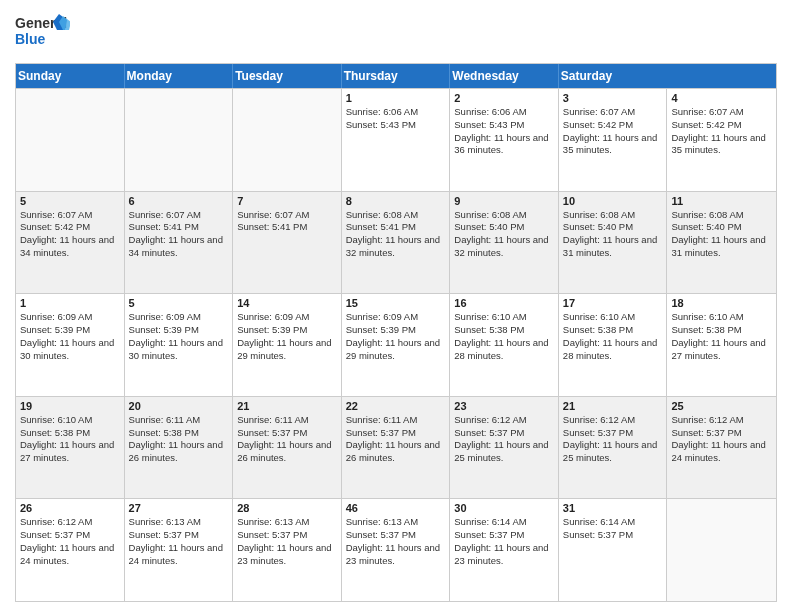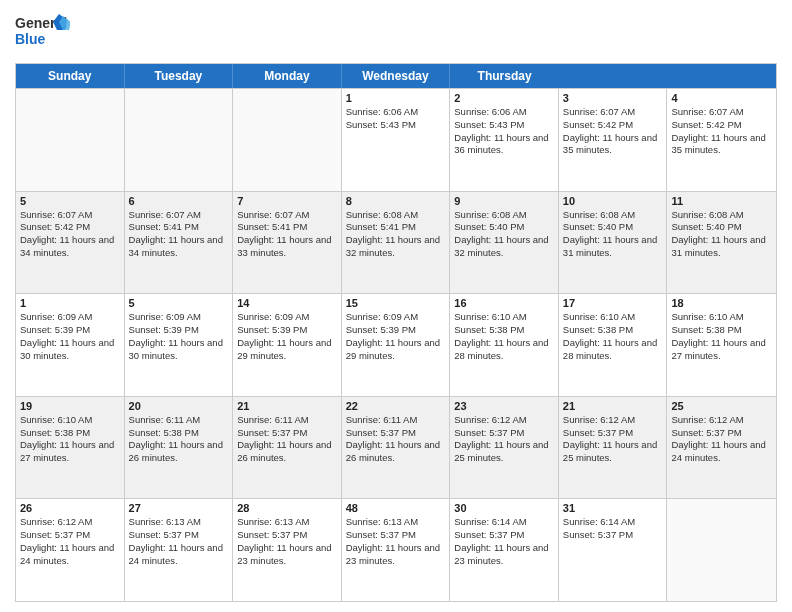--- a/index.html
+++ b/index.html
@@ -50,21 +50,20 @@
     }
     .cal-header {
       display: grid;
       grid-template-columns: repeat(7, 1fr);
       background: #2271c3;
     }
     .cal-header-cell {
       color: #fff;
       font-size: 12px;
       font-weight: bold;
-      text-align: center;
       padding: 5px 2px;
       border-right: 1px solid #4a8fd4;
     }
     .cal-header-cell:last-child {
       border-right: none;
     }
     .cal-body {
       display: flex;
       flex-direction: column;
       flex: 1;
@@ -119,24 +118,25 @@
 </div>
     <div class="title-area">
       <div class="month-title"></div>
       <div class="subtitle"></div>
     </div>
   </div>
 
   <div class="calendar">
     <div class="cal-header">
     <div class="cal-header-cell">Sunday</div>
+        <div class="cal-header-cell">Monday</div>
         <div class="cal-header-cell">Tuesday</div>
-        <div class="cal-header-cell">Monday</div>
+        <div class="cal-header-cell">Thursday</div>
         <div class="cal-header-cell">Wednesday</div>
-        <div class="cal-header-cell">Thursday</div>
+        <div class="cal-header-cell">Saturday</div>
       </div>
     <div class="cal-body">
     <div class="cal-row">
           <div class="cal-cell empty"></div>
           <div class="cal-cell empty"></div>
           <div class="cal-cell empty"></div>
           <div class="cal-cell">
         <div class="day-num">1</div>
         <div class="cell-line">Sunrise: 6:06 AM</div>
         <div class="cell-line">Sunset: 5:43 PM</div>
@@ -170,21 +170,20 @@
           <div class="cal-cell shaded">
         <div class="day-num">6</div>
         <div class="cell-line">Sunrise: 6:07 AM</div>
         <div class="cell-line">Sunset: 5:41 PM</div>
         <div class="cell-line">Daylight: 11 hours and 34 minutes.</div>
       </div>
           <div class="cal-cell shaded">
         <div class="day-num">7</div>
         <div class="cell-line">Sunrise: 6:07 AM</div>
         <div class="cell-line">Sunset: 5:41 PM</div>
-        <div class="cell-line">Daylight: 11 hours and 33 minutes.</div>
       </div>
           <div class="cal-cell shaded">
         <div class="day-num">8</div>
         <div class="cell-line">Sunrise: 6:08 AM</div>
         <div class="cell-line">Sunset: 5:41 PM</div>
         <div class="cell-line">Daylight: 11 hours and 32 minutes.</div>
       </div>
           <div class="cal-cell shaded">
         <div class="day-num">9</div>
         <div class="cell-line">Sunrise: 6:08 AM</div>
@@ -305,21 +304,21 @@
         <div class="cell-line">Sunset: 5:37 PM</div>
         <div class="cell-line">Daylight: 11 hours and 24 minutes.</div>
       </div>
           <div class="cal-cell">
         <div class="day-num">28</div>
         <div class="cell-line">Sunrise: 6:13 AM</div>
         <div class="cell-line">Sunset: 5:37 PM</div>
         <div class="cell-line">Daylight: 11 hours and 23 minutes.</div>
       </div>
           <div class="cal-cell">
-        <div class="day-num">48</div>
+        <div class="day-num">46</div>
         <div class="cell-line">Sunrise: 6:13 AM</div>
         <div class="cell-line">Sunset: 5:37 PM</div>
         <div class="cell-line">Daylight: 11 hours and 23 minutes.</div>
       </div>
           <div class="cal-cell">
         <div class="day-num">30</div>
         <div class="cell-line">Sunrise: 6:14 AM</div>
         <div class="cell-line">Sunset: 5:37 PM</div>
         <div class="cell-line">Daylight: 11 hours and 23 minutes.</div>
       </div>

